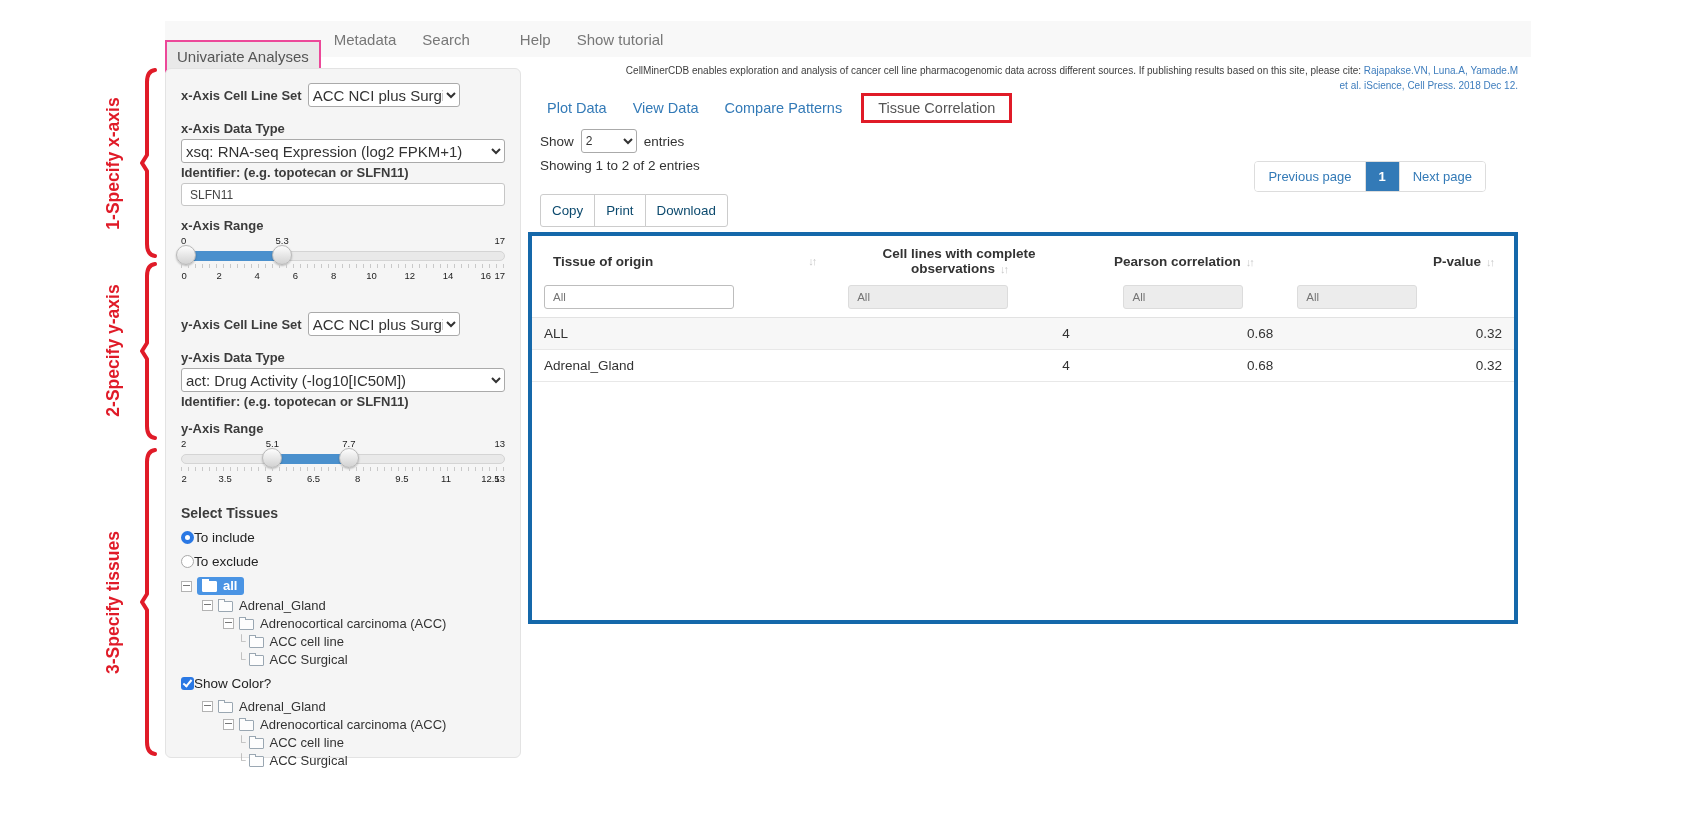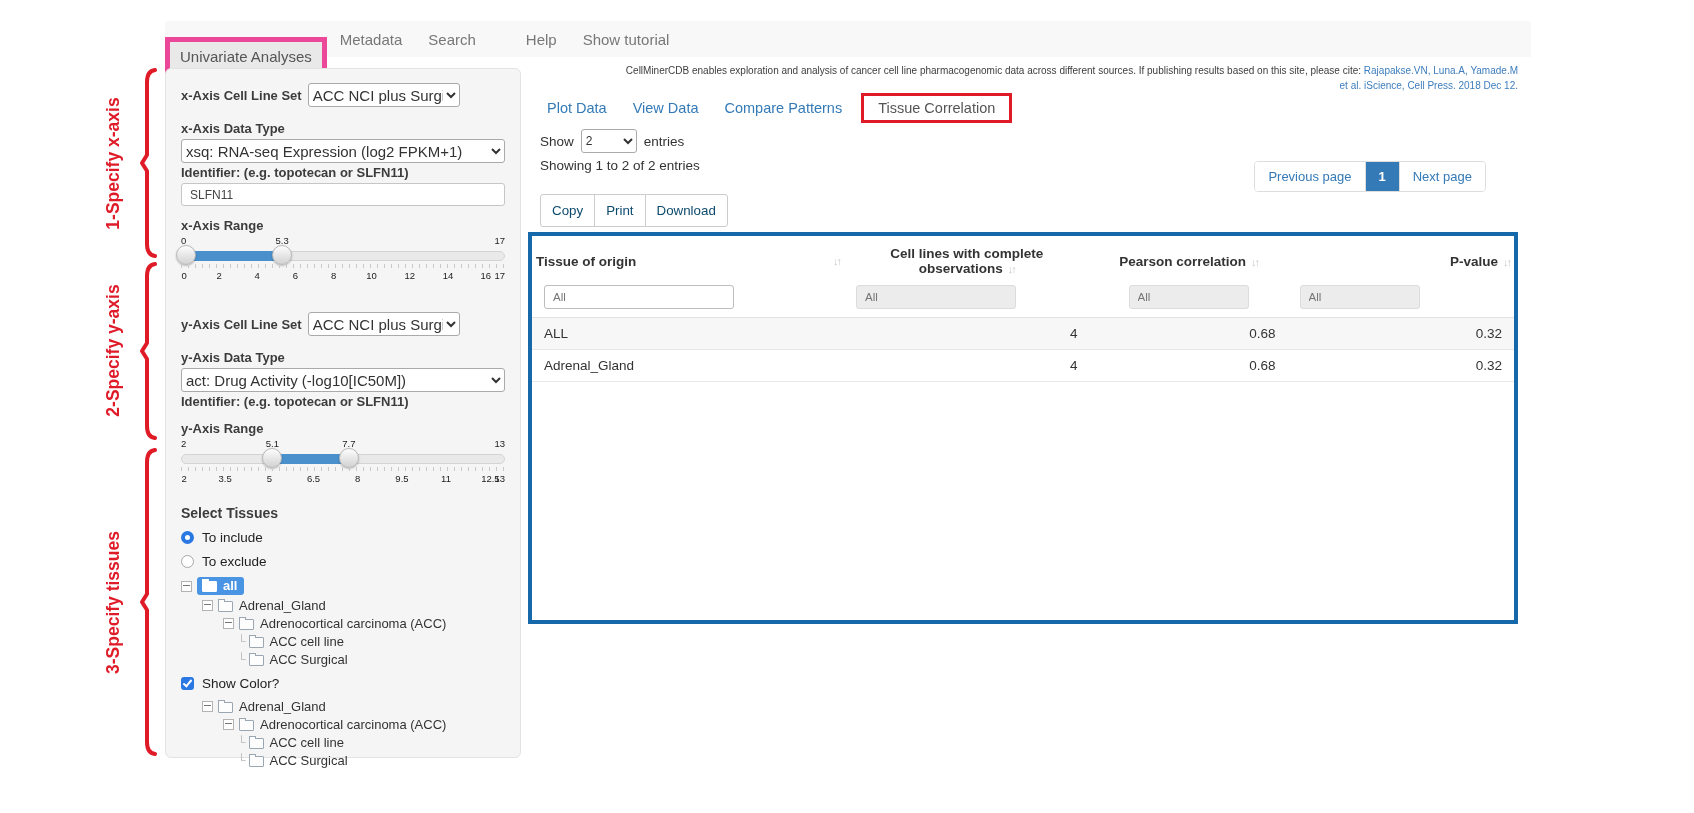--- a/index.html
+++ b/index.html
@@ -3,21 +3,21 @@
 <meta charset="utf-8">
 <style>
   html,body{margin:0;padding:0;background:#fff;}
   .canvas{position:relative;width:1694px;height:813px;background:#fff;overflow:hidden;
           font-family:"Liberation Sans",sans-serif;color:#333;}
 
   
   .navbar{position:absolute;left:165px;top:21px;width:1366px;height:36px;background:#f8f8f8;
           display:flex;align-items:center;font-size:15px;color:#777;}
   .nav-item{padding:9px 13px;cursor:pointer;white-space:nowrap;}
-  .nav-item.active{background:#e9e9e9;color:#555;border:5px solid #ec4899;padding:6px 10px;margin-top:35px;}
+  .nav-item.active{background:#e9e9e9;color:#555;border:2px solid #ec4899;padding:6px 10px;margin-top:35px;}
   .nav-item.gap{margin-left:24px;}
 
   
   .rot-label{position:absolute;width:170px;text-align:center;color:#e01b28;font-weight:bold;
              font-size:17.5px;transform:rotate(-90deg);white-space:nowrap;}
   .brace{position:absolute;}
 
   
   .sidebar{position:absolute;left:165px;top:68px;width:356px;height:690px;background:#f5f5f5;
            border:1px solid #e3e3e3;border-radius:6px;box-sizing:border-box;padding:14px 15px;
@@ -44,21 +44,21 @@
   .irs-lab{position:absolute;top:0;font-size:9.5px;color:#222;transform:translateX(-50%);line-height:1;}
   .irs-lab.edge-l{left:0 !important;transform:none;}
   .irs-lab.edge-r{right:0;left:auto !important;transform:none;}
   .irs-grid{position:absolute;left:0;right:0;top:28px;height:18px;}
   .irs-grid::before{content:"";position:absolute;left:0;right:0;top:0;height:4px;
               background-image:repeating-linear-gradient(to right,#c9c9c9 0 1px,transparent 1px 7px);}
   .irs-tick{position:absolute;top:7px;font-size:9.5px;color:#222;transform:translateX(-50%);line-height:1;}
   .irs-tick.last{transform:translateX(-100%);}
 
   
-  .choice-row{display:flex;align-items:center;gap:8px;margin-top:9px;font-size:13.5px;color:#222;}
+  .choice-row{display:flex;align-items:center;gap:0;margin-top:9px;font-size:13.5px;color:#222;}
   .radio{width:13px;height:13px;border-radius:50%;background:#fff;border:1px solid #a8a8a8;box-sizing:border-box;}
   .radio.on{border:4px solid #2a78e4;}
   .checkbox{position:relative;width:13px;height:13px;border-radius:3px;background:#2a78e4;box-sizing:border-box;}
   .checkbox::after{content:"";position:absolute;left:4px;top:1px;width:3px;height:7px;
                    border:solid #fff;border-width:0 2px 2px 0;transform:rotate(40deg);}
 
   
   .tree{margin-top:8px;font-size:13px;color:#333;}
   .tnode{display:flex;align-items:center;margin:3px 0;line-height:15px;}
   .expander{position:relative;display:inline-block;width:9px;height:9px;background:#fff;
@@ -97,21 +97,21 @@
 
   .export-group{position:absolute;left:540px;top:194px;display:flex;font-size:12px;}
   .export-btn{padding:8px 11px;background:#fff;border:1px solid #ccc;color:#0c4a6e;margin-left:-1px;cursor:pointer;}
   .export-btn:first-child{border-radius:3px 0 0 3px;margin-left:0;}
   .export-btn:last-child{border-radius:0 3px 3px 0;}
 
   
   .table-box{position:absolute;left:528px;top:232px;width:990px;height:392px;background:#fff;
              border:4px solid #1568aa;box-sizing:border-box;}
   table.dt{width:100%;border-collapse:collapse;font-size:13.5px;color:#333;table-layout:fixed;}
-  .dt th{font-weight:bold;padding:10px 4px 7px;vertical-align:middle;}
+  .dt th{font-weight:bold;padding:10px 21px 7px;vertical-align:middle;}
   .dt .th1{text-align:left;width:32%;}
   .dt .th2{text-align:center;width:25%;}
   .dt .th3{text-align:center;width:20%;}
   .dt .th4{text-align:right;width:23%;}
   .sort-icon{color:#c9c9c9;font-size:11px;margin-left:5px;letter-spacing:-2px;}
   .dt .filter-cell{padding:2px 12px 8px;border-bottom:1px solid #e2e2e2;}
   .filter-input{font-family:"Liberation Sans",sans-serif;font-size:11.5px;height:24px;
                 border:1px solid #bdbdbd;border-radius:3px;padding:2px 8px;box-sizing:border-box;
                 background:#fff;color:#666;width:190px;}
   .filter-input.dim{background:#ececec;border-color:#dcdcdc;width:160px;}

